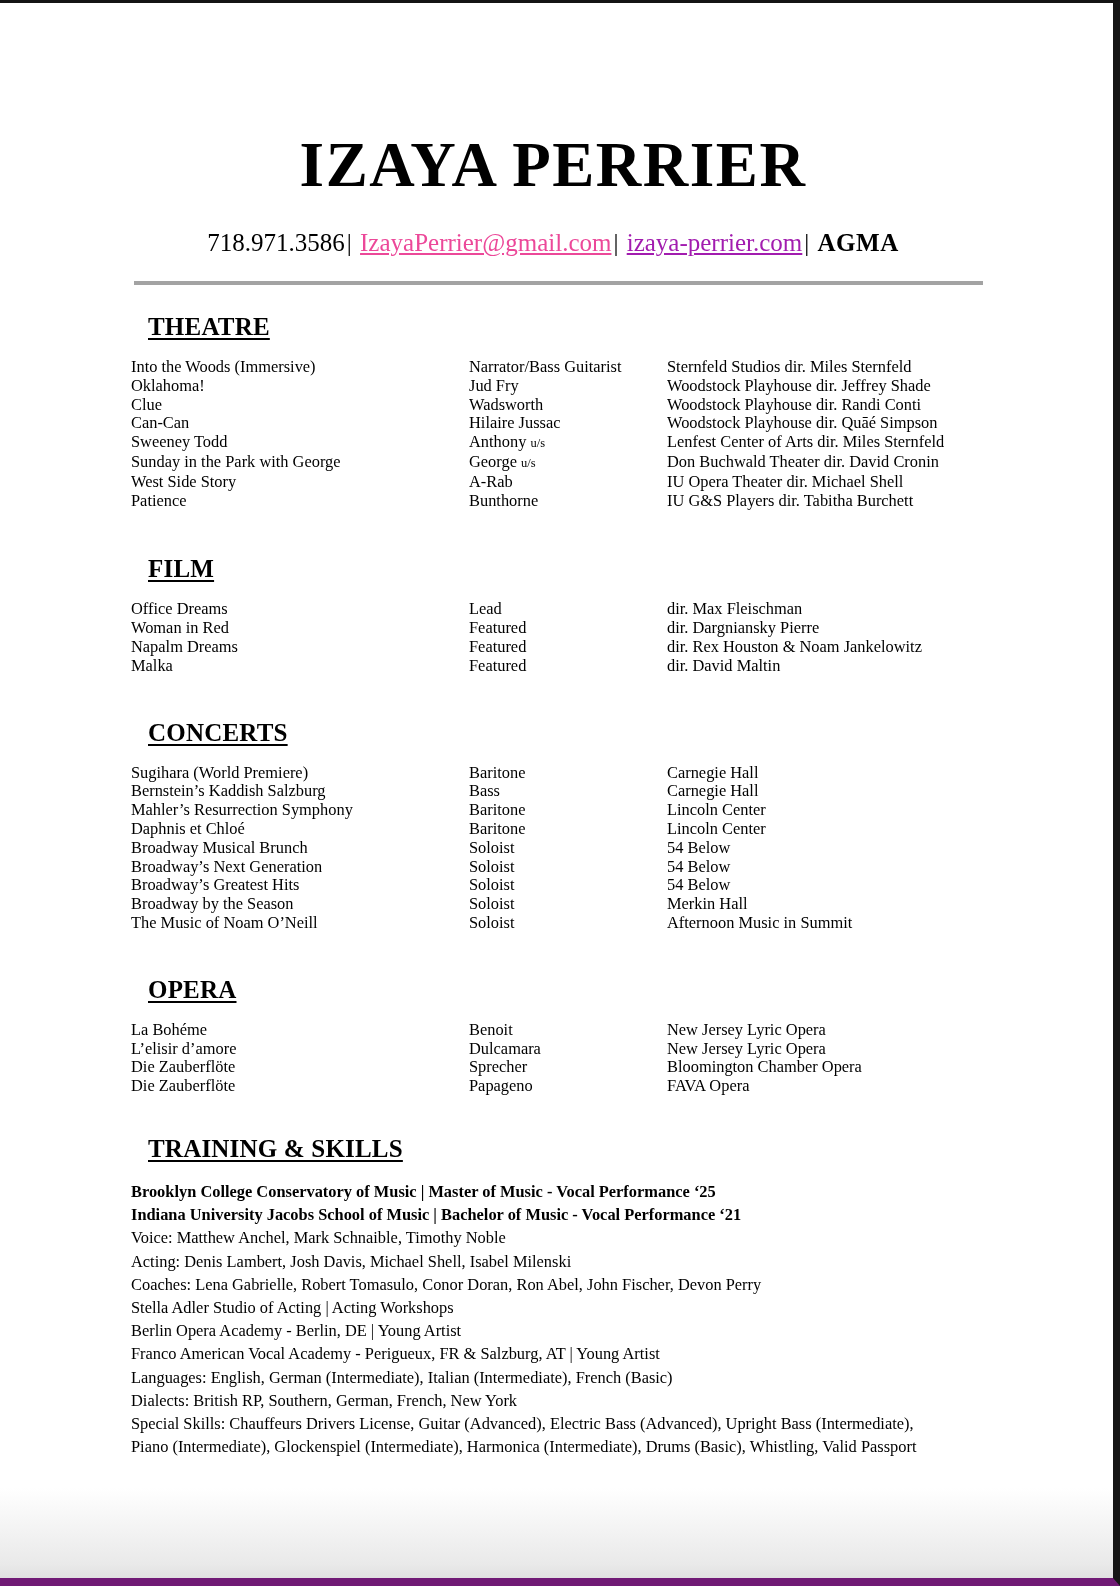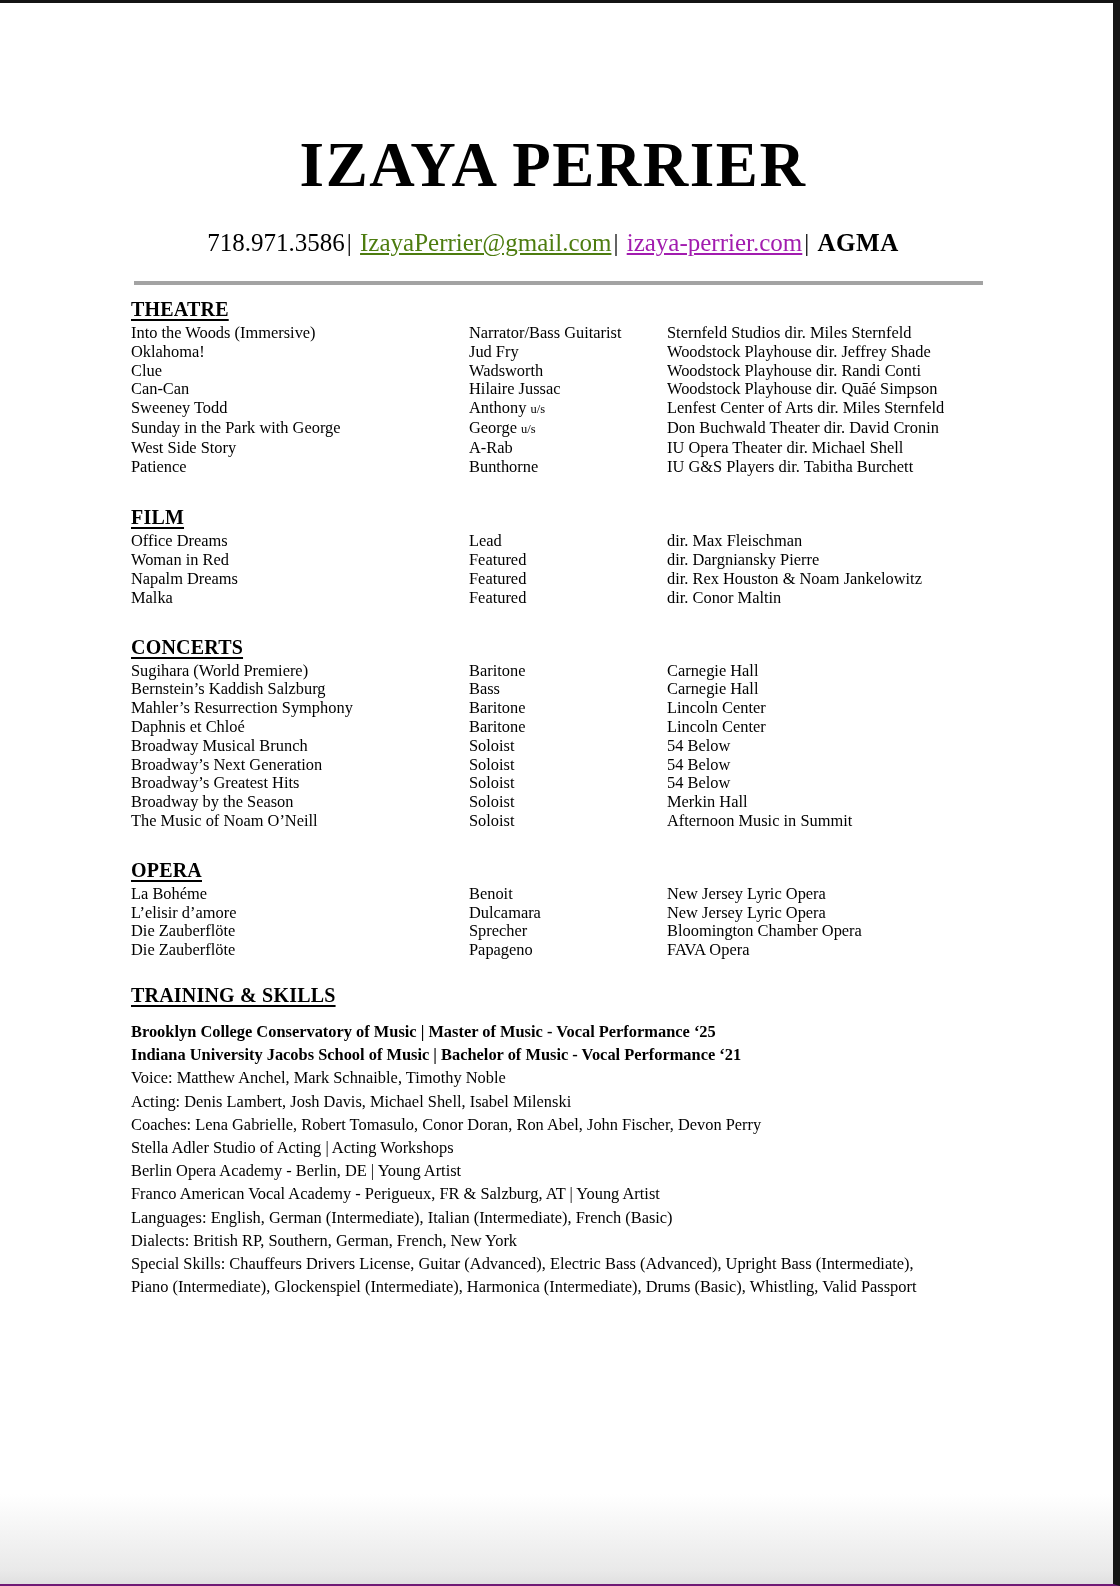--- a/index.html
+++ b/index.html
@@ -20,21 +20,21 @@
   .page {
     position: absolute;
     left: 0;
     top: 0;
     width: 1120px;
     height: 1586px;
     background: #ffffff;
     box-sizing: border-box;
     border-top: 3px solid #141414;
     border-right: 7px solid #161616;
-    border-bottom: 2px solid #701a75;
+    border-bottom: 8px solid #701a75;
     overflow: hidden;
   }
   .page-shadow {
     position: absolute;
     left: 0;
     right: 0;
     bottom: 0;
     height: 90px;
     background: linear-gradient(to bottom, rgba(255,255,255,0) 0%, rgba(232,232,232,0.95) 85%, rgba(224,224,224,1) 100%);
     pointer-events: none;
@@ -65,21 +65,21 @@
     line-height: 1;
     margin: 0;
     padding-top: 33px;
     white-space: nowrap;
   }
   .contact-line .sep {
     color: #000;
     padding: 0 2px;
   }
   .contact-line a.mail {
-    color: #4d7c0f;
+    color: #ec4899;
   }
   .contact-line a.site {
     color: #a21caf;
     text-decoration: underline;
   }
   .contact-line .agma {
     font-weight: bold;
     letter-spacing: 0.5px;
   }
 
@@ -95,26 +95,26 @@
   
   .sections {
     position: absolute;
     left: 131px;
     top: 297px;
     width: 900px;
   }
   .section { margin: 0; }
   .section-title {
     font-weight: bold;
-    font-size: 20px;
+    font-size: 25px;
     line-height: 19px;
     text-decoration: underline;
     text-underline-offset: 3px;
     letter-spacing: 0.2px;
-    margin: 0;
+    margin: 17px;
     padding-bottom: 5px;
   }
   .rows { font-size: 0; }
   .row {
     font-size: 16.4px;
     line-height: 18.8px;
     white-space: nowrap;
   }
   .c1 {
     display: inline-block;
@@ -185,21 +185,21 @@
           </div>
       </div>
       <div class="gap-theatre"></div>
 
       <div class="section">
         <div class="section-title">FILM</div>
         <div class="rows">
             <div class="row"><span class="c1">Office Dreams</span><span class="c2"><span>Lead</span></span><span class="c3">dir. Max Fleischman</span></div>
             <div class="row"><span class="c1">Woman in Red</span><span class="c2"><span>Featured</span></span><span class="c3">dir. Dargniansky Pierre</span></div>
             <div class="row"><span class="c1">Napalm Dreams</span><span class="c2"><span>Featured</span></span><span class="c3">dir. Rex Houston &amp; Noam Jankelowitz</span></div>
-            <div class="row"><span class="c1">Malka</span><span class="c2"><span>Featured</span></span><span class="c3">dir. Conor Maltin</span></div>
+            <div class="row"><span class="c1">Malka</span><span class="c2"><span>Featured</span></span><span class="c3">dir. David Maltin</span></div>
           </div>
       </div>
       <div class="gap-film"></div>
 
       <div class="section">
         <div class="section-title">CONCERTS</div>
         <div class="rows">
             <div class="row"><span class="c1">Sugihara (World Premiere)</span><span class="c2"><span>Baritone</span></span><span class="c3">Carnegie Hall</span></div>
             <div class="row"><span class="c1">Bernstein’s Kaddish Salzburg</span><span class="c2"><span>Bass</span></span><span class="c3">Carnegie Hall</span></div>
             <div class="row"><span class="c1">Mahler’s Resurrection Symphony</span><span class="c2"><span>Baritone</span></span><span class="c3">Lincoln Center</span></div>

